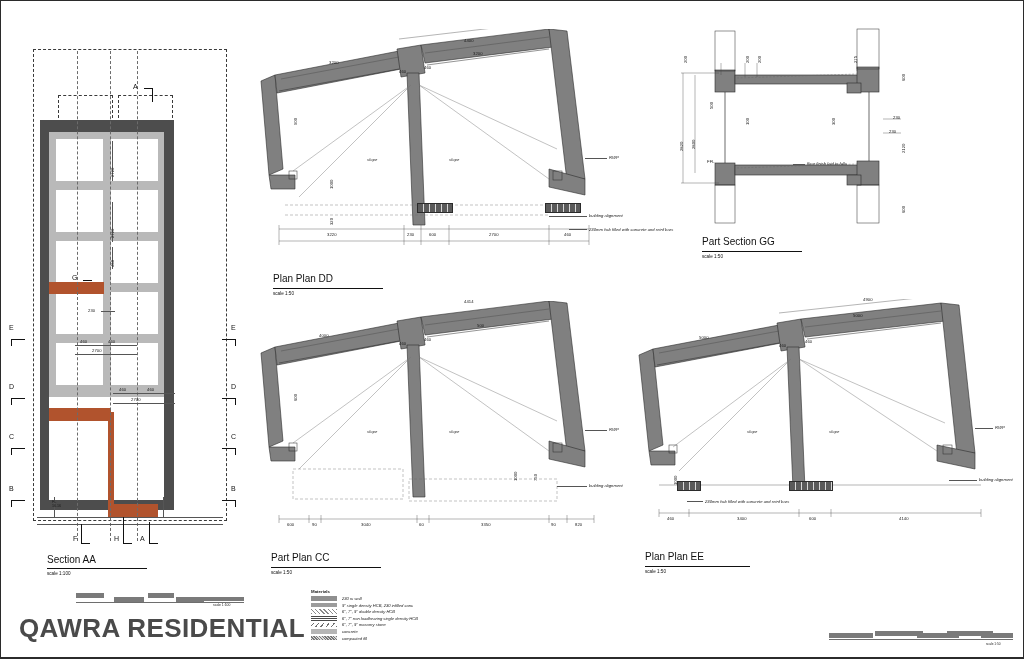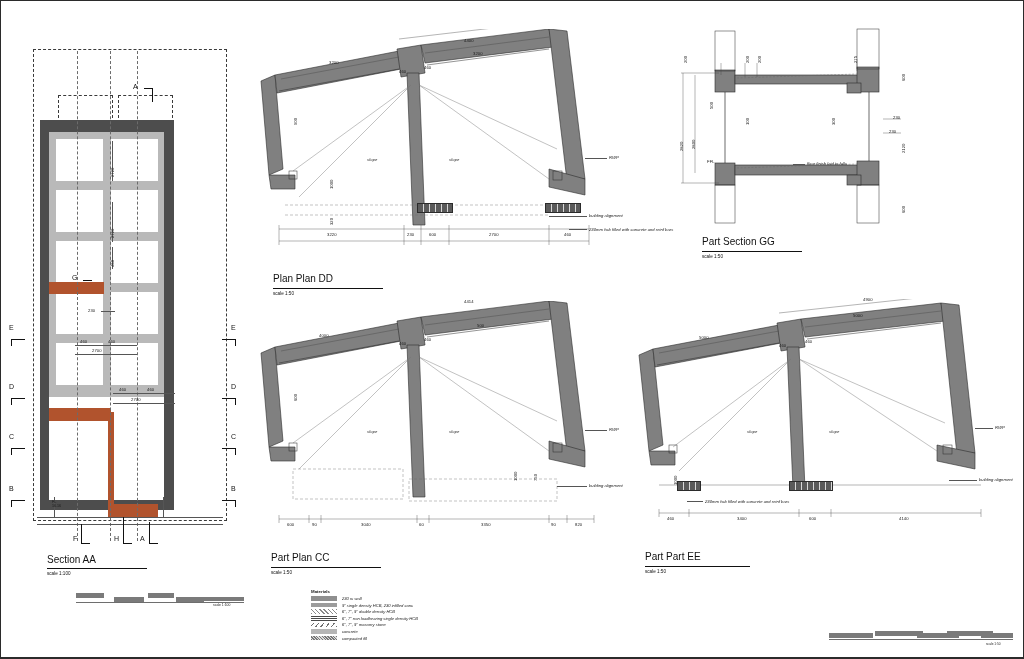--- a/index.html
+++ b/index.html
@@ -580,21 +580,21 @@
     <div class="abs note" style="left:74px;top:200px;width:105px;white-space:normal;line-height:1.25;">
       <span>230mm hcb filled with concrete and reinf bars</span></div>
     <div class="lwl" style="left:56px;top:202px;width:16px;height:.6px;"></div>
 
     <div class="abs dim" style="left:116px;top:130px;font-style:italic;">
       <span>slope</span></div>
     <div class="abs dim" style="left:198px;top:130px;font-style:italic;">
       <span>slope</span></div>
   </div>
 
-  <div class="viewtitle" style="left:644px;top:550px;">Part Part EE</div>
+  <div class="viewtitle" style="left:644px;top:550px;">Plan Plan EE</div>
   <div class="viewrule" style="left:644px;top:565px;width:105px;"></div>
   <div class="viewscale" style="left:644px;top:568px;">scale 1:50</div>
 
   <div id="legend">
     <div class="legtitle">Materials</div>
 
     <div class="lrow">
       <span class="swatch sw-solid"></span>
       <span class="ltxt">230 rc wall</span>
     </div>
@@ -627,15 +627,16 @@
   <div class="sbar" style="left:828px;top:630px;width:184px;">
     <i style="left:0;width:44px;top:2px;"></i>
     <i style="left:46px;width:48px;"></i>
     <i style="left:88px;width:42px;top:2px;"></i>
     <i style="left:118px;width:46px;"></i>
     <i style="left:152px;width:32px;top:2px;"></i>
     <div class="sbar-line" style="left:0;top:8px;width:184px;"></div>
   </div>
   <div class="abs" style="left:985px;top:641px;font-size:3.2px;">scale 1:50</div>
 
+  <div id="maintitle">QAWRA RESIDENTIAL</div>
 
   <div class="framestrip" style="bottom:0;"></div>
 </div>
 
 </body></html>

